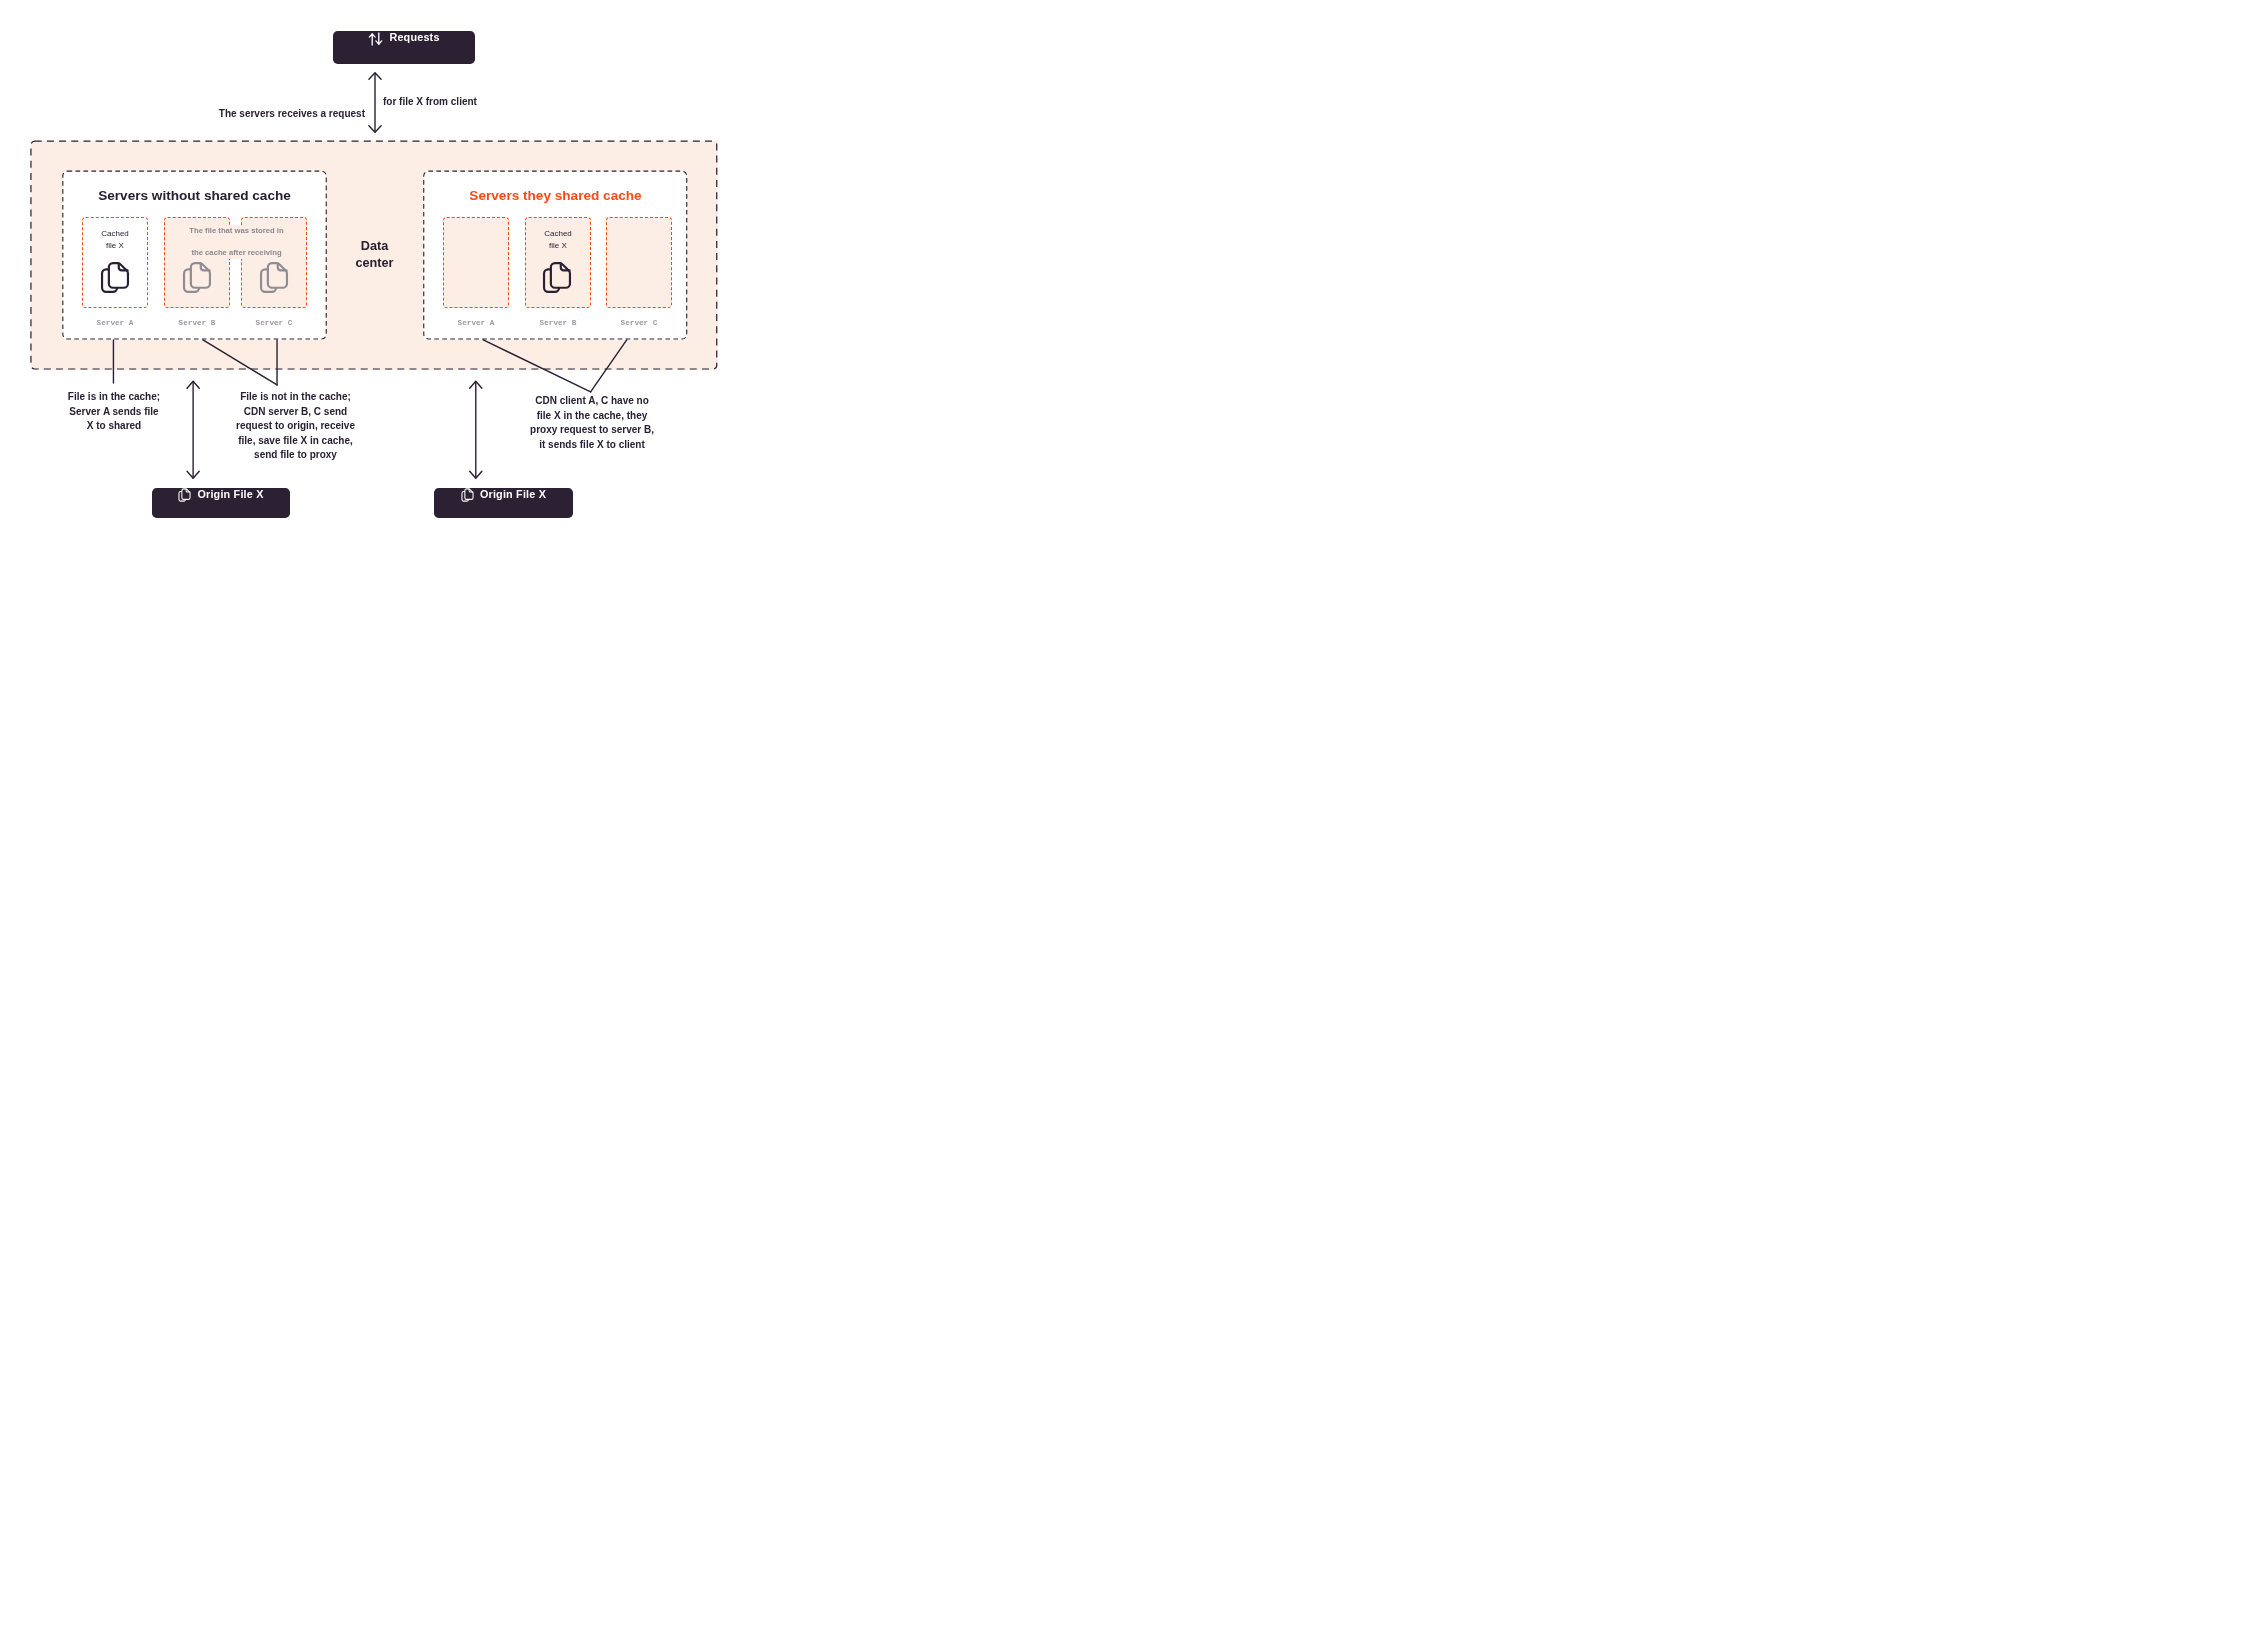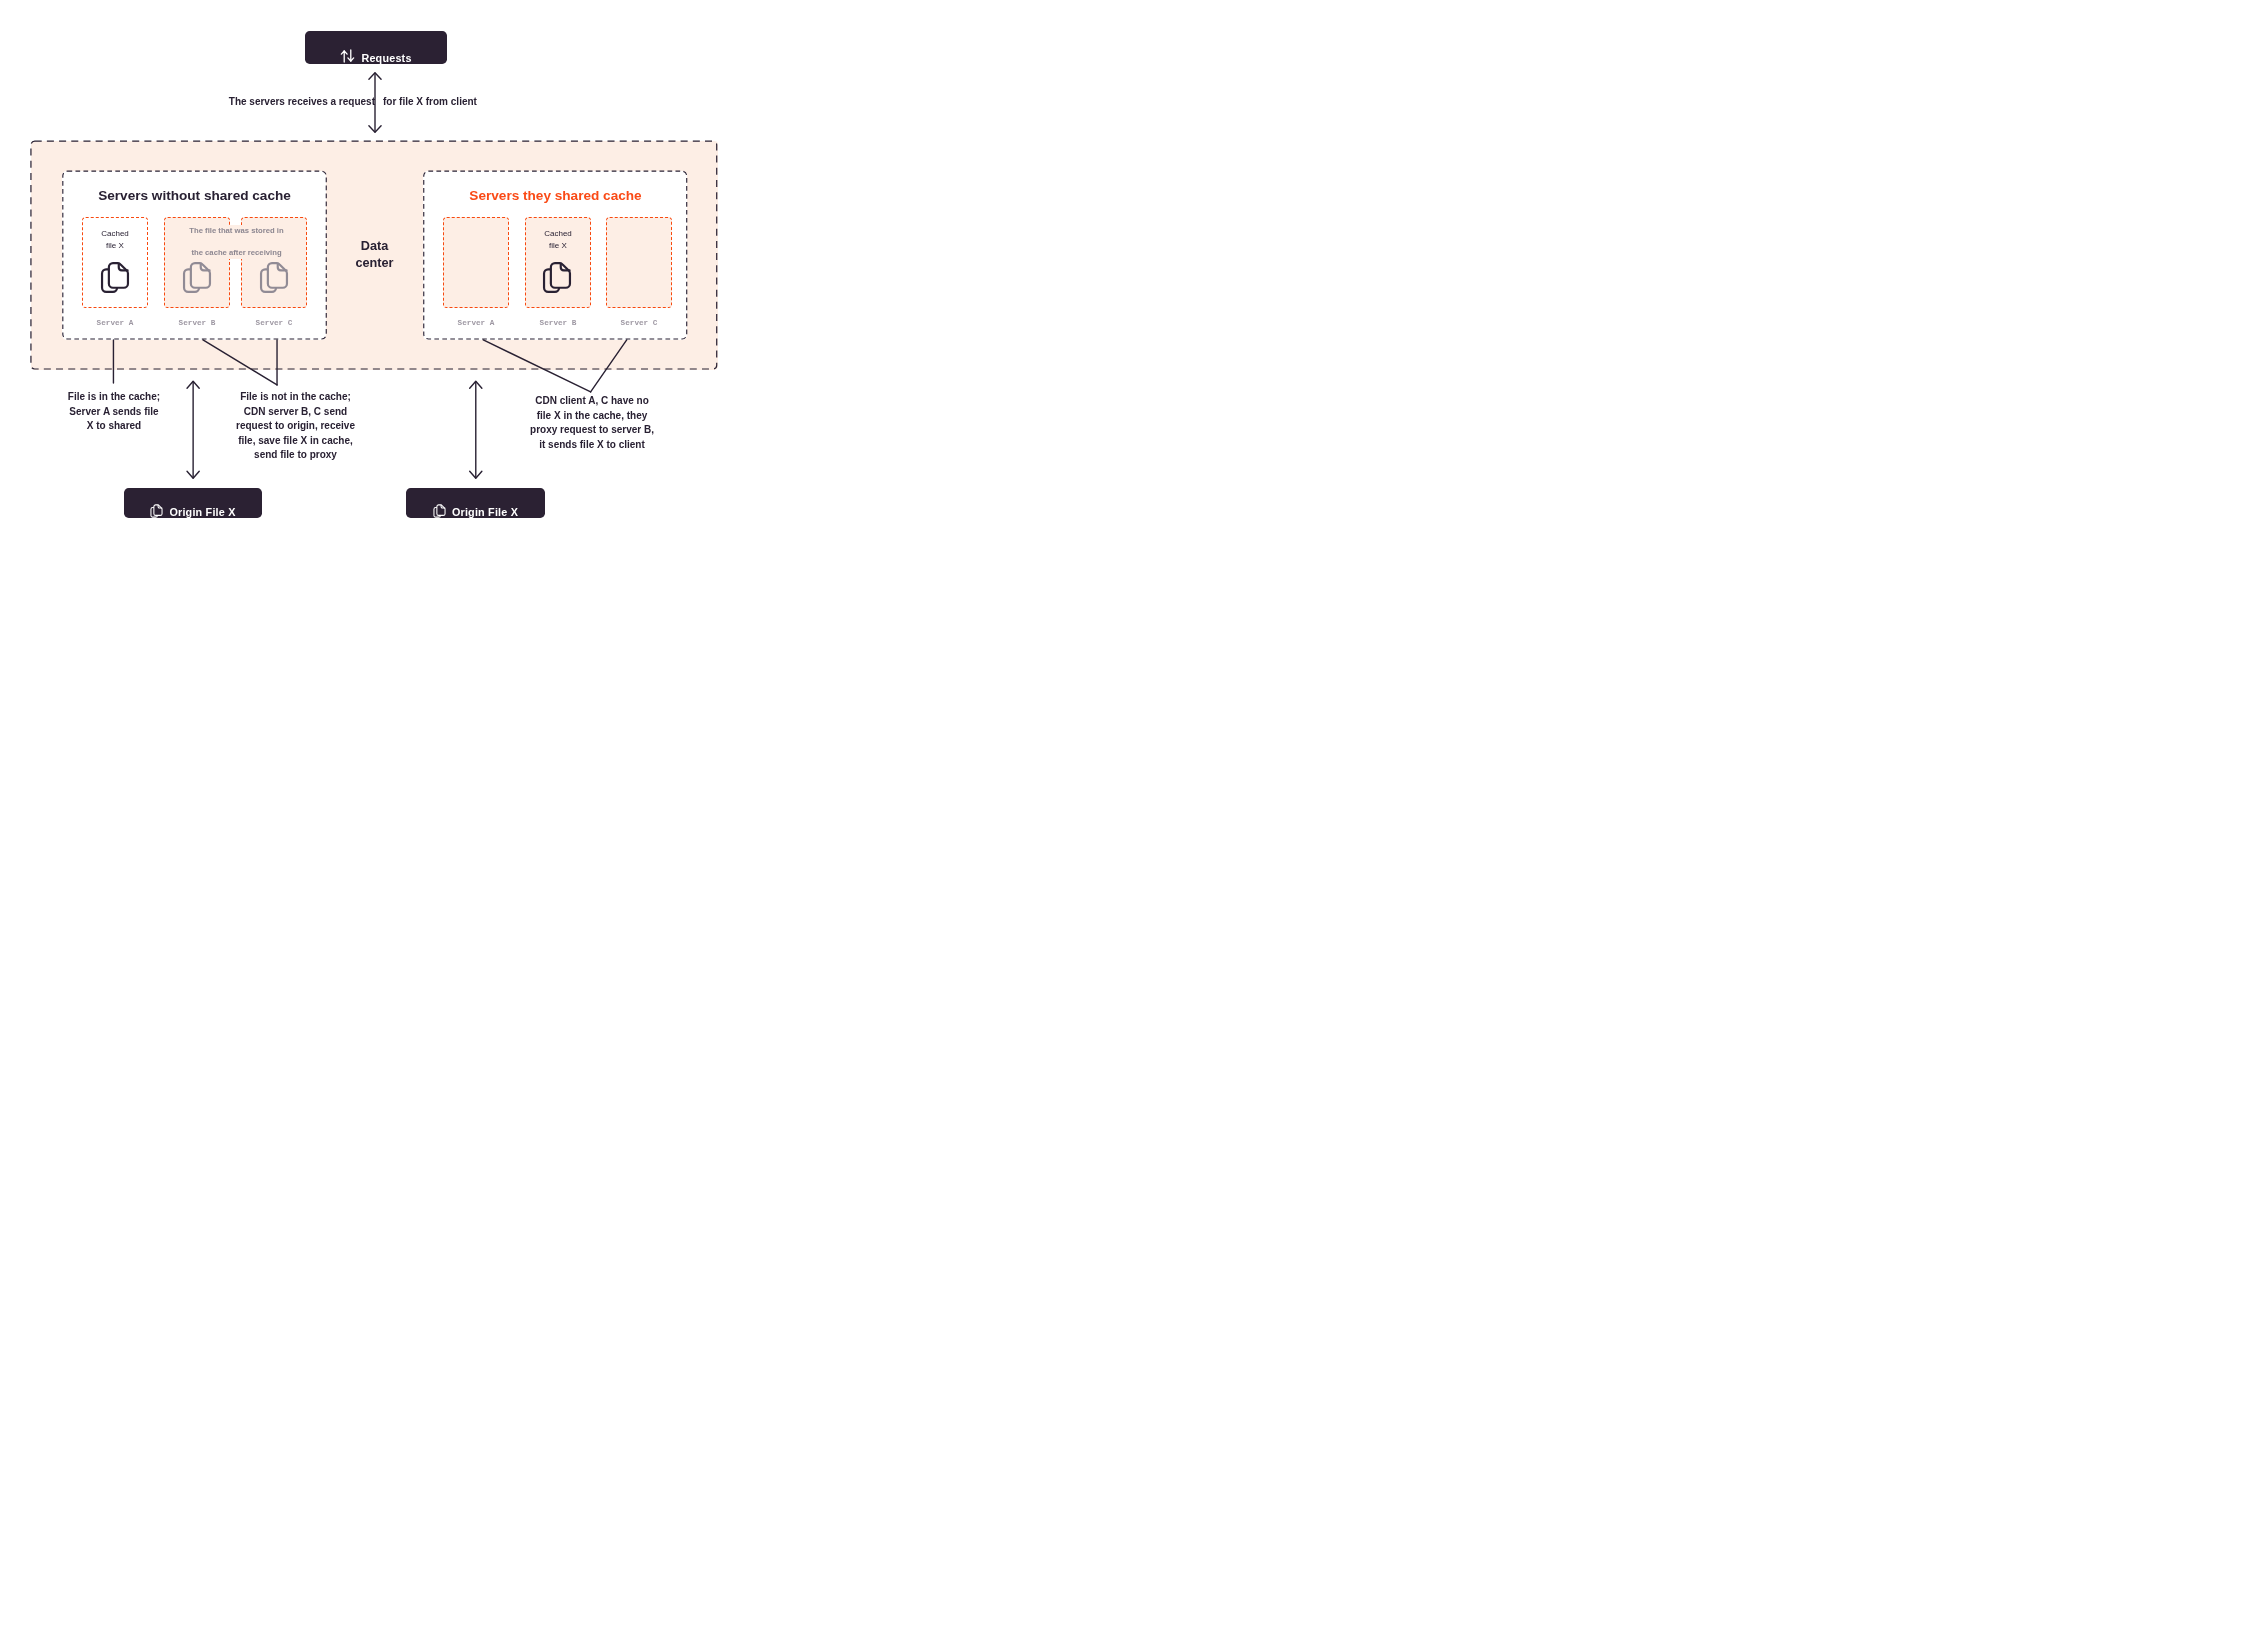--- a/index.html
+++ b/index.html
@@ -14,27 +14,27 @@
   }
   html,body{margin:0;padding:0;background:#ffffff;}
   .stage{
     position:relative;width:750px;height:550px;background:#ffffff;
     font-family:"Liberation Sans", sans-serif;color:var(--dark);overflow:hidden;
   }
   .abs{position:absolute;}
   
   .badge{
     position:absolute;background:var(--badge);color:#fff;border-radius:4.7px;
-    display:flex;align-items:flex-end;justify-content:center;gap:6px;
+    display:flex;align-items:flex-start;justify-content:center;gap:6px;margin-left:28px;
   }
   .badge .lbl{font-size:10.8px;font-weight:600;letter-spacing:0.2px;}
   .requests-badge{left:305px;top:31px;width:142px;height:33px;}
   
   .cap{position:absolute;top:95px;font-size:10px;font-weight:600;white-space:nowrap;line-height:14px;}
-  .cap-left{right:375px;}
+  .cap-left{right:385px;margin-top:12px;}
   .cap-right{left:383px;}
   .cap b{font-weight:800;}
   
   .outer-box{left:30.5px;top:141px;width:687px;height:229px;background:var(--peach);border-radius:3.7px;}
   .white-box{background:#fff;border-radius:4.7px;top:171px;width:264px;height:169px;}
   .wb-left{left:62px;}
   .wb-right{left:423px;width:264px;}
   .group-title{top:188px;text-align:center;font-size:13.6px;font-weight:700;line-height:16px;white-space:nowrap;}
   .gt-left{left:67px;width:255px;color:var(--dark);}
   .gt-right{left:428px;width:255px;color:var(--orange-title);}

